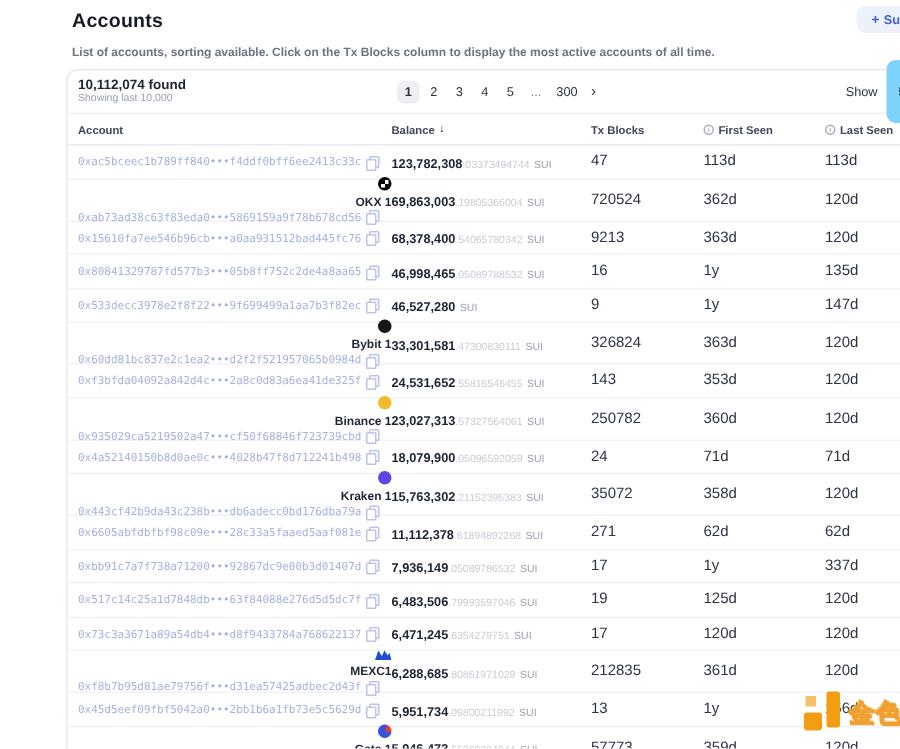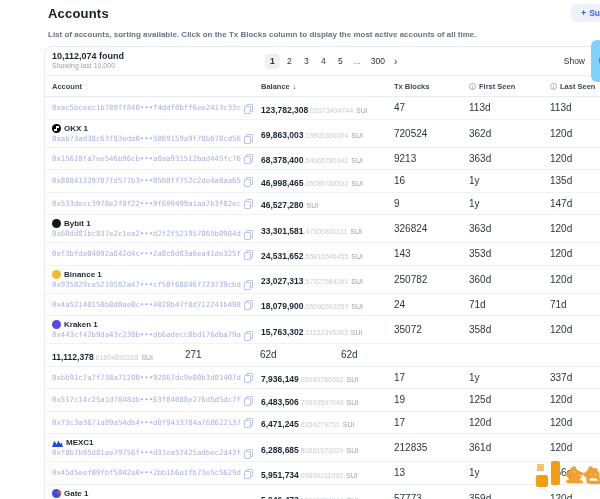--- a/index.html
+++ b/index.html
@@ -45,21 +45,21 @@
   .c-first { flex:0 0 81px; }
   .c-last { flex:1; }
   .hcell { display:flex; align-items:center; gap:3px; }
   .sort-arrow { font-size:7px; color:#1b2433; }
   .info-i { width:7px; height:7px; border:1px solid #aab0ba; border-radius:50%; color:#aab0ba;
     font-size:5px; line-height:6px; text-align:center; font-style:normal; display:inline-block; }
 
   .row { display:flex; align-items:center; padding:0 7px; border-bottom:1px solid #f1f2f5; }
   .row.single { height:22.5px; }
   .row.double { height:28px; }
-  .label-line { display:flex; align-items:flex-end; gap:3px; margin-bottom:1px; }
+  .label-line { display:flex; align-items:flex-end; gap:3px; margin-bottom:1px;flex-direction:column; }
   .ex-name { font-size:8px; font-weight:600; color:#1f2734; }
   .addr-line { display:flex; align-items:center; gap:3px; }
   .addr { font-family:"DejaVu Sans Mono","Liberation Mono",monospace; font-size:7.3px;
     color:#a6b0e3; text-decoration:none; cursor:pointer; white-space:nowrap; }
   .copy-icon { position:relative; width:7px; height:8px; flex:0 0 auto; cursor:pointer; }
   .copy-icon::before { content:""; position:absolute; left:2px; top:0; width:5px; height:6px;
     border:1px solid #bcc3ea; border-radius:1px; }
   .copy-icon::after { content:""; position:absolute; left:0; top:2px; width:5px; height:6px;
     border:1px solid #bcc3ea; border-radius:1px; background:#fff; }
   .bal-int { font-size:8.5px; font-weight:700; color:#1b2433; }
@@ -319,20 +319,27 @@
     </div>
     <div class="c-balance">
       <span class="bal-int">15,763,302</span><span class="bal-dec">.21152395383</span><span class="bal-unit">SUI</span>
     </div>
     <div class="c-tx cell-plain">35072</div>
     <div class="c-first cell-plain">358d</div>
     <div class="c-last cell-plain">120d</div>
   </div>
 
   <div class="row single">
+    <div class="c-account">
+
+      <div class="addr-line">
+        <a class="addr">0x6605abfdbfbf98c09e•••28c33a5faaed5aaf081e</a>
+        <span class="copy-icon"></span>
+      </div>
+    </div>
     <div class="c-balance">
       <span class="bal-int">11,112,378</span><span class="bal-dec">.61894892268</span><span class="bal-unit">SUI</span>
     </div>
     <div class="c-tx cell-plain">271</div>
     <div class="c-first cell-plain">62d</div>
     <div class="c-last cell-plain">62d</div>
   </div>
 
   <div class="row single">
     <div class="c-account">

